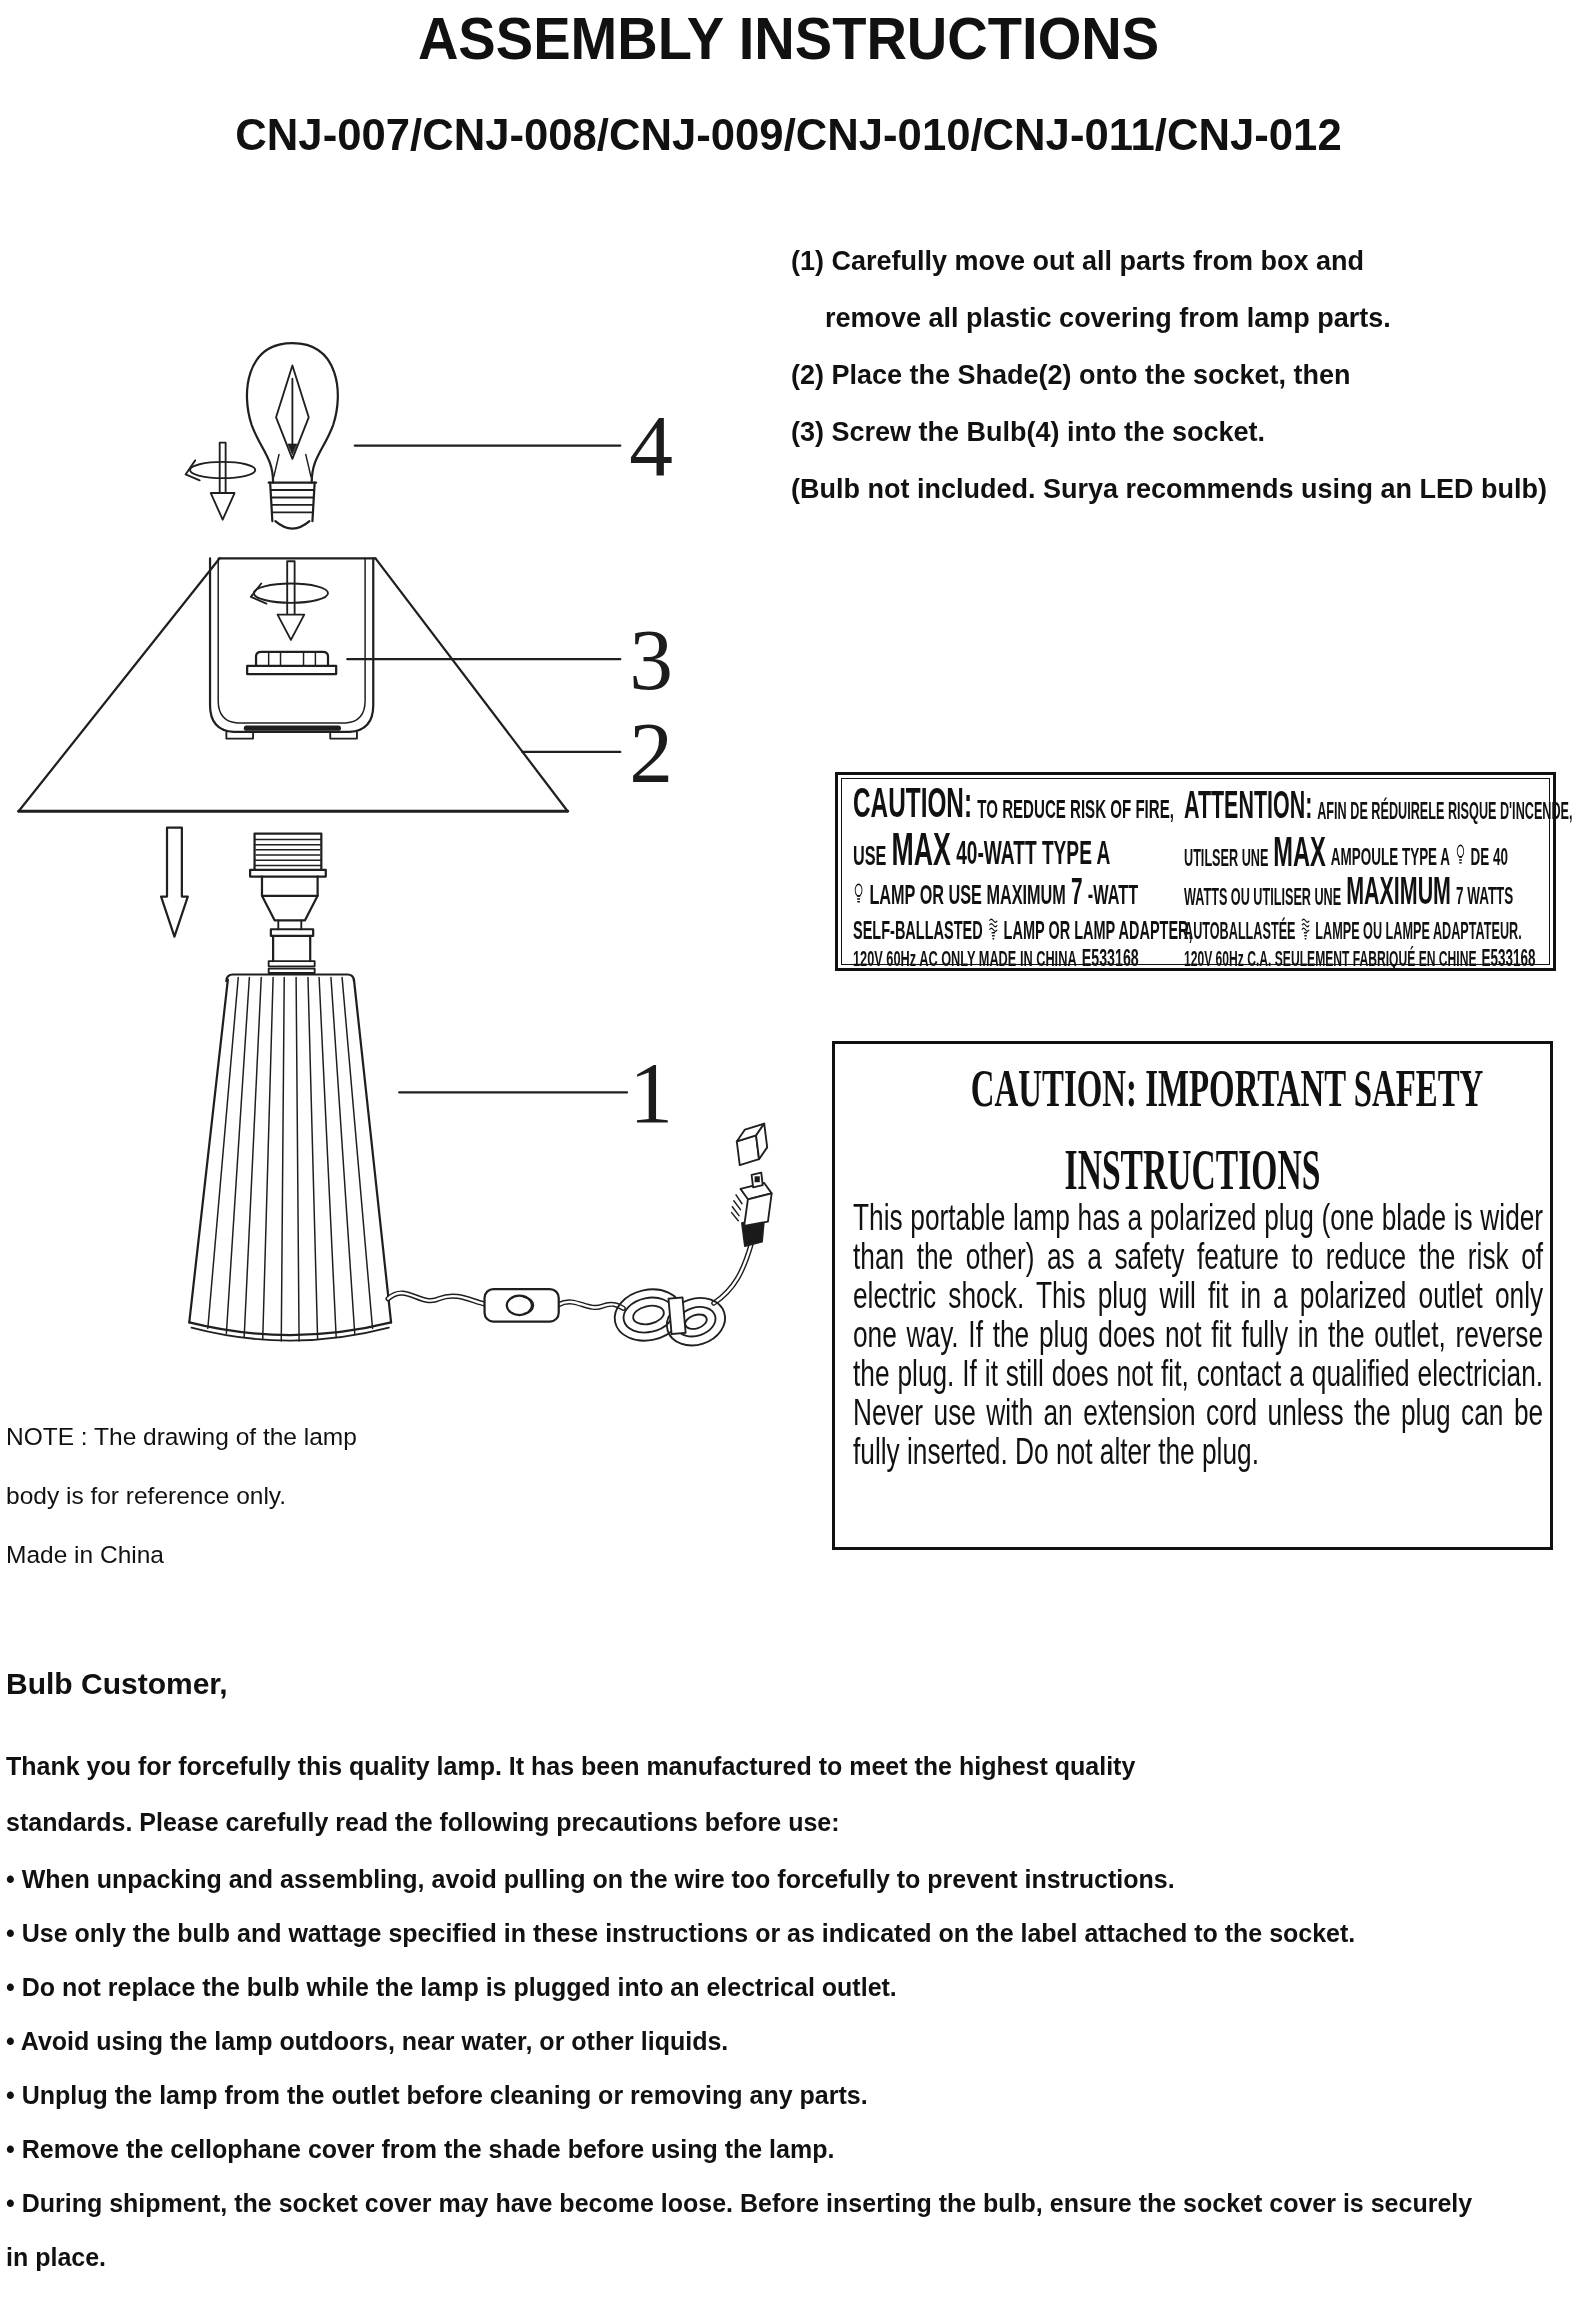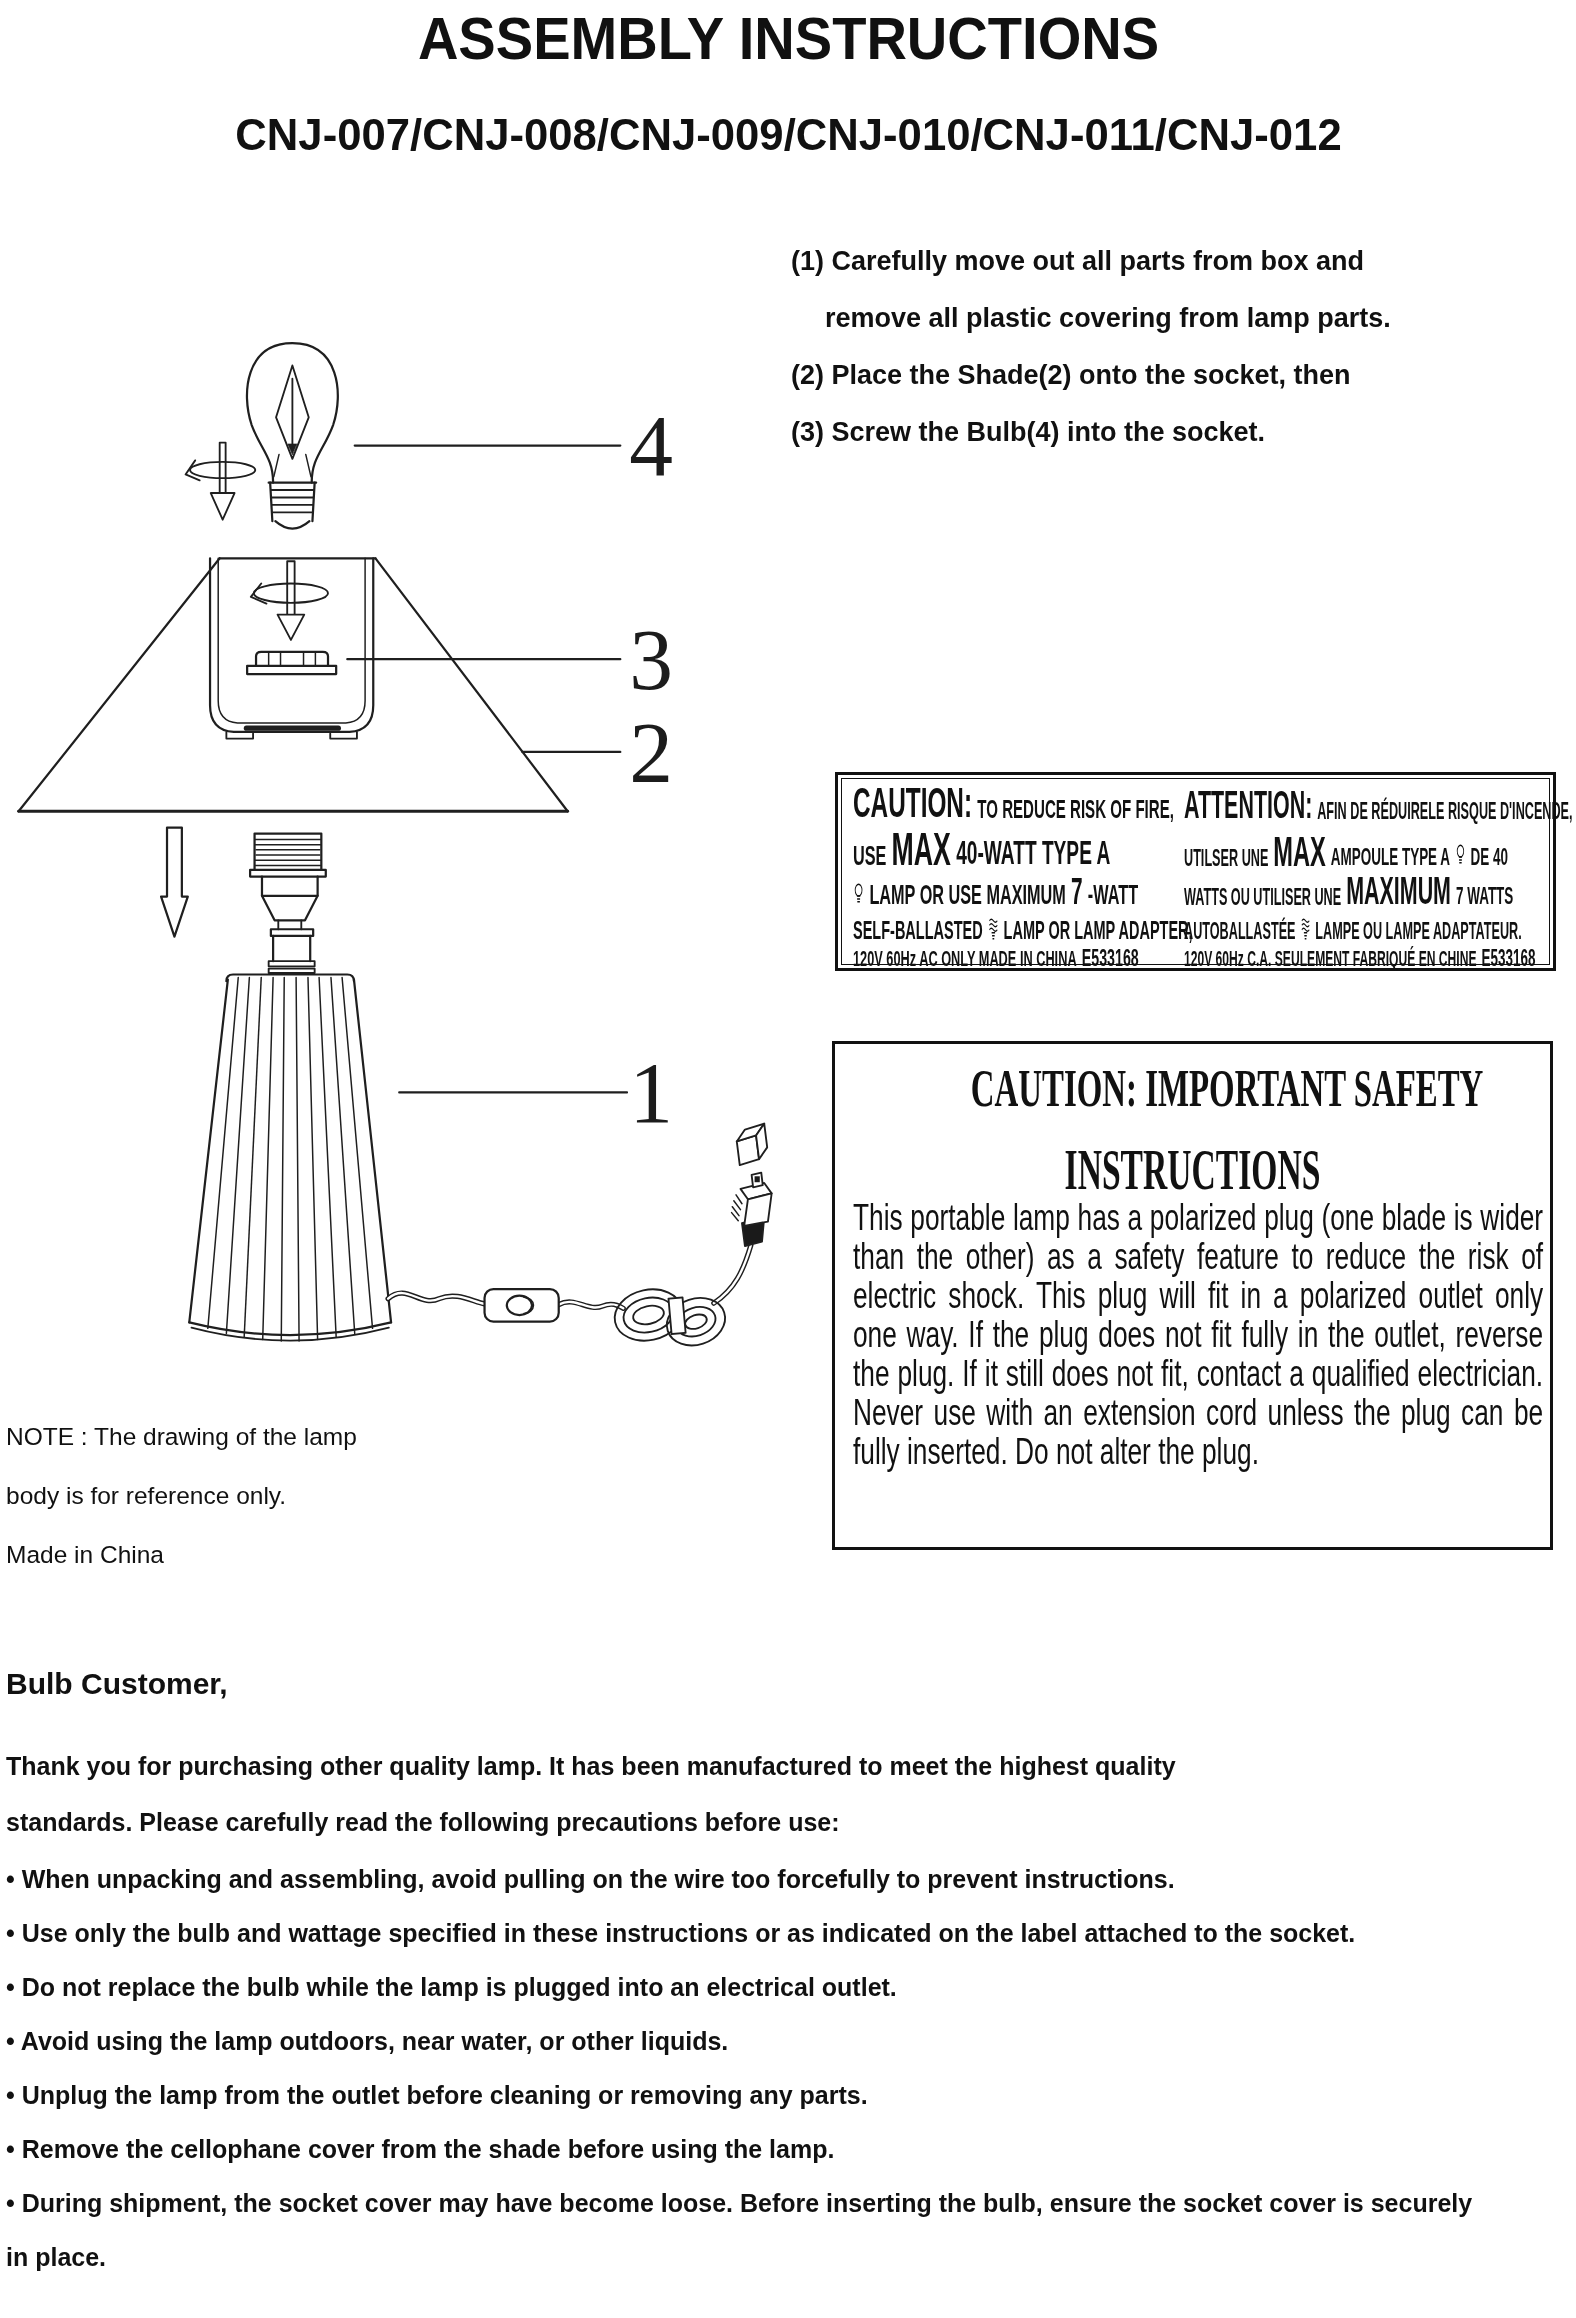--- a/index.html
+++ b/index.html
@@ -94,20 +94,21 @@
 <body>
 
 <div class="abs title">ASSEMBLY INSTRUCTIONS</div>
 <div class="abs models">CNJ-007/CNJ-008/CNJ-009/CNJ-010/CNJ-011/CNJ-012</div>
 
 <div class="abs steps">
   <div class="step-line">(1) Carefully move out all parts from box and</div>
   <div class="step-line indent1">remove all plastic covering from lamp parts.</div>
   <div class="step-line">(2) Place the Shade(2) onto the socket, then</div>
   <div class="step-line">(3) Screw the Bulb(4) into the socket.</div>
+  <div class="step-line">(Bulb not included. Surya recommends using an LED bulb)</div>
 </div>
 
 <svg class="abs diagram" width="794" height="1187" viewBox="0 420 1070 1600">
   <g stroke="#1f1f1f" fill="none" stroke-width="3" stroke-linecap="round" stroke-linejoin="round">
 
     <g>
       <path d="M368 650 C368 616 351 605 339 572 C325 530 331 462 394 462 C457 462 463 530 449 572 C437 605 420 616 420 650"></path>
       <path d="M394 492 L372 562 L394 618 L416 562 Z" stroke-width="2.5"></path>
       <path d="M394 510 V598" stroke-width="2.5"></path>
       <path d="M394 612 L388 598 H400 Z" fill="#1f1f1f" stroke-width="1"></path>
@@ -333,21 +334,21 @@
 
 <div class="abs note">
   <div>NOTE : The drawing of the lamp</div>
   <div>body is for reference only.</div>
   <div>Made in China</div>
 </div>
 
 <div class="abs customer">
   <div class="greeting">Bulb Customer,</div>
   <div class="intro">
-    <div>Thank you for purchasing other quality lamp. It has been manufactured to meet the highest quality</div>
+    <div>Thank you for forcefully this quality lamp. It has been manufactured to meet the highest quality</div>
     <div>standards. Please carefully read the following precautions before use:</div>
   </div>
   <div class="bullets">
     <div>• When unpacking and assembling, avoid pulling on the wire too forcefully to prevent instructions.</div>
     <div>• Use only the bulb and wattage specified in these instructions or as indicated on the label attached to the socket.</div>
     <div>• Do not replace the bulb while the lamp is plugged into an electrical outlet.</div>
     <div>• Avoid using the lamp outdoors, near water, or other liquids.</div>
     <div>• Unplug the lamp from the outlet before cleaning or removing any parts.</div>
     <div>• Remove the cellophane cover from the shade before using the lamp.</div>
     <div>• During shipment, the socket cover may have become loose. Before inserting the bulb, ensure the socket cover is securely

